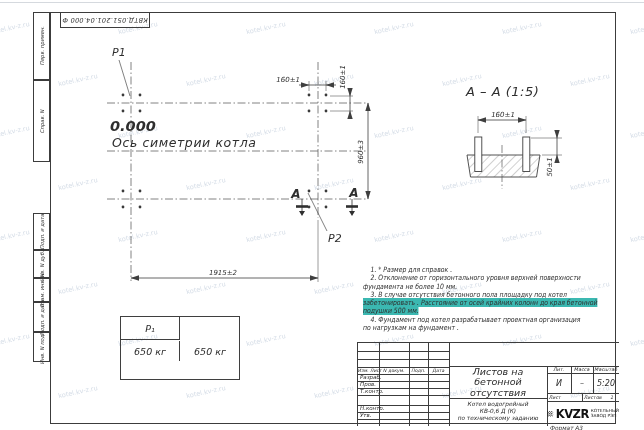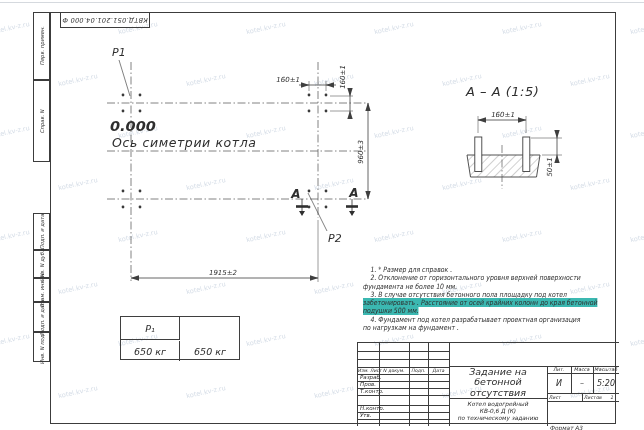--- a/index.html
+++ b/index.html
@@ -22,21 +22,21 @@
          white-space:nowrap;letter-spacing:.3px;}
   .topedge{position:absolute;left:0;top:2px;width:644px;height:1px;background:#d5d9de;}
   
   .notes{position:absolute;left:363px;top:266px;width:270px;
          font:italic 7.3px "DejaVu Sans",sans-serif;color:#2e2e2e;line-height:8.3px;
          transform:scaleX(.84);transform-origin:0 0;white-space:nowrap;}
   .nline{height:8.3px;}
   .ind{padding-left:9px;}
   .hl{background:#3bb8b1;}
   
-  .ptable{position:absolute;left:120px;top:316px;width:120px;height:44px;
+  .ptable{position:absolute;left:120px;top:316px;width:120px;height:64px;
           border:1px solid #3f3f3f;box-sizing:border-box;
           font:italic 9.5px "DejaVu Sans",sans-serif;color:#2b2b2b;}
   .ptable .cell{position:absolute;display:flex;align-items:center;justify-content:center;box-sizing:border-box;}
   
   .tb{position:absolute;left:357px;top:342px;width:261px;height:83px;
       border-top:1px solid #3c3c3c;border-left:1px solid #3c3c3c;box-sizing:content-box;
       color:#2b2b2b;}
   .tb .v{position:absolute;width:1px;background:#3c3c3c;}
   .tb .h{position:absolute;height:1px;background:#3c3c3c;}
   .tb .lbl{position:absolute;font:italic 5.5px "DejaVu Sans",sans-serif;line-height:7px;white-space:nowrap;}
@@ -303,38 +303,52 @@
     <div class="chead" style="left:51px;top:24px;width:19px;">Подп.</div>
     <div class="chead" style="left:70px;top:24px;width:21px;">Дата</div>
 
     <div class="lbl" style="left:2px;top:31px;">Разраб.</div>
     <div class="lbl" style="left:2px;top:38px;">Пров.</div>
     <div class="lbl" style="left:2px;top:45px;">Т.контр.</div>
     <div class="lbl" style="left:2px;top:62px;">Н.контр.</div>
     <div class="lbl" style="left:2px;top:69px;">Утв.</div>
 
     <div class="docname">
-      <div>Задание на</div>
+      <div>Листов на</div>
       <div>бетонной</div>
       <div>отсутствия</div>
     </div>
     <div class="product">
       <div>Котел водогрейный</div>
       <div>КВ-0,6 Д (К)</div>
       <div>по техническому заданию</div>
     </div>
 
     <div class="rcell" style="left:189px;top:23px;width:24px;height:7px;">Лит.</div>
     <div class="rcell" style="left:213px;top:23px;width:22px;height:7px;">Масса</div>
     <div class="rcell" style="left:235px;top:23px;width:26px;height:7px;">Масштаб</div>
     <div class="rval" style="left:189px;top:30px;width:24px;height:20px;">И</div>
     <div class="rval" style="left:213px;top:30px;width:22px;height:20px;">–</div>
     <div class="rval" style="left:235px;top:30px;width:26px;height:20px;">5:20</div>
 
     <div class="rcell" style="left:191px;top:50px;width:20px;height:8px;justify-content:flex-start;">Лист</div>
     <div class="rcell" style="left:226px;top:50px;width:22px;height:8px;justify-content:flex-start;">Листов</div>
     <div class="rcell" style="left:248px;top:50px;width:12px;height:8px;">1</div>
 
+    <div class="logo">
+      <svg width="13" height="13" viewBox="0 0 13 13">
+        <g stroke="#111" stroke-width="1.5" fill="none">
+          <path d="M1,2.5 l2,2 2,-2 2,2 2,-2 2,2"></path>
+          <path d="M1,6 l2,2 2,-2 2,2 2,-2 2,2"></path>
+          <path d="M1,9.5 l2,2 2,-2 2,2 2,-2 2,2"></path>
+        </g>
+      </svg>
+      <span class="brand">KVZR</span>
+      <span class="sub">
+        <div>КОТЕЛЬНЫЙ</div>
+        <div>ЗАВОД РЭП</div>
+      </span>
+    </div>
   </div>
 
   <div class="format">Формат А3</div>
 
 </div>
 
 </body></html>

